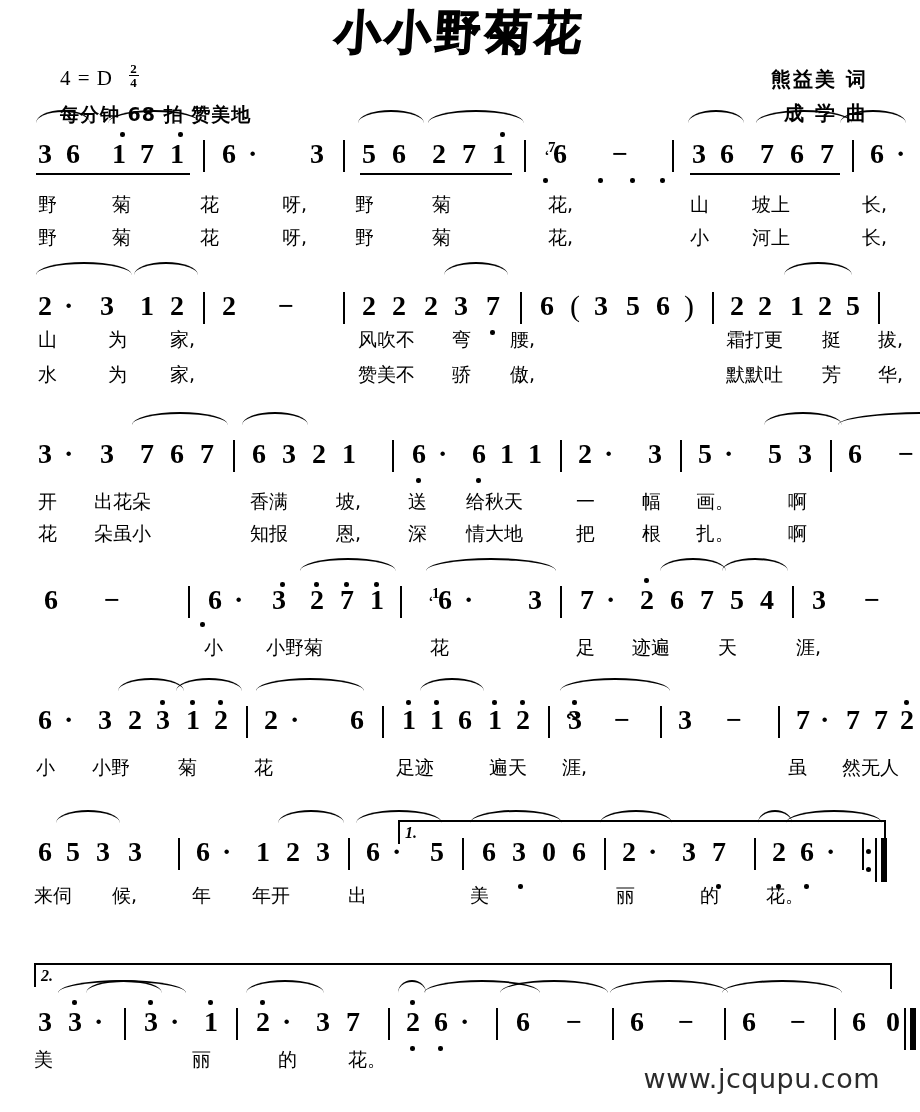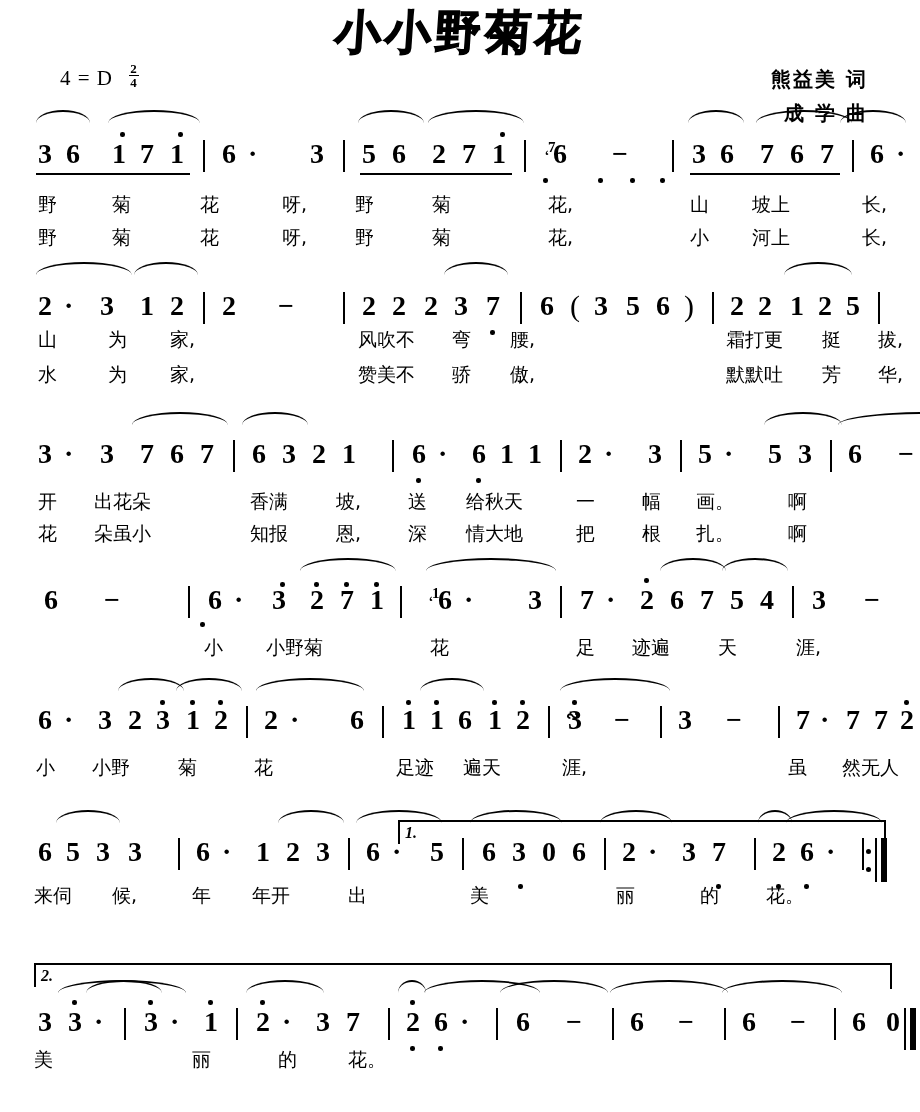--- a/index.html
+++ b/index.html
@@ -116,20 +116,21 @@
   <div class="title">小小野菊花</div>
 
   <div class="key-sig">
     <span>4 = D</span>
     <span class="frac">
       <span class="num">2</span>
       <span class="den">4</span>
     </span>
   </div>
 
+  <div class="tempo">每分钟 68 拍  赞美地</div>
 
   <div class="credit c1">熊益美 词</div>
   <div class="credit c2">成  学  曲</div>
 
   <div id="music-layer">
       <div class="notes" style="top: 140px;">
         <span class="tok num" style="left: 38px; top: 0px;">3</span>
         <span class="tok num" style="left: 66px; top: 0px;">6</span>
         <span class="odot" style="left: 120px; top: -8px;"></span>
         <span class="tok num" style="left: 112px; top: 0px;">1</span>
@@ -359,21 +360,21 @@
         <span class="tok num" style="left: 846px; top: 0px;">7</span>
         <span class="tok num" style="left: 874px; top: 0px;">7</span>
         <span class="tok num" style="left: 900px; top: 0px;">2</span>
       </div>
       <div class="lyricrow" style="top: 758px;">
         <span class="tok ly" style="left: 36px;">小</span>
         <span class="tok ly" style="left: 92px;">小野</span>
         <span class="tok ly" style="left: 178px;">菊</span>
         <span class="tok ly" style="left: 254px;">花</span>
         <span class="tok ly" style="left: 396px;">足迹</span>
-        <span class="tok ly" style="left: 463px;">遍天</span>
+        <span class="tok ly" style="left: 489px;">遍天</span>
         <span class="tok ly" style="left: 562px;">涯,</span>
         <span class="tok ly" style="left: 788px;">虽</span>
         <span class="tok ly" style="left: 842px;">然无人</span>
       </div>
       <div class="notes" style="top: 838px;">
         <span class="tok num" style="left: 38px; top: 0px;">6</span>
         <span class="tok num" style="left: 66px; top: 0px;">5</span>
         <span class="tok num" style="left: 96px; top: 0px;">3</span>
         <span class="tok num" style="left: 128px; top: 0px;">3</span>
         <span class="tok bar" style="left: 178px; top: 0px; width: 2px; height: 32px; background: rgb(0, 0, 0);"></span>
@@ -472,20 +473,21 @@
   <div class="endbar thick" style="left:910px;top:1008px;height:42px;"></div>
 
   <div class="grace" style="left:548px;top:140px;">
     7<span class="gslash">‘</span>
   </div>
   <div class="grace" style="left:432px;top:586px;">
     1<span class="gslash">‘</span>
   </div>
   <div class="trill" style="left:566px;top:706px;">∾</div>
 
+  <div class="watermark">www.jcqupu.com</div>
   <div class="pagemark">&nbsp;</div>
 <div class="slur" style="left: 36px; top: 110px; width: 54px;"></div>
     <div class="slur" style="left: 108px; top: 110px; width: 92px;"></div>
     <div class="slur" style="left: 358px; top: 110px; width: 66px;"></div>
     <div class="slur" style="left: 428px; top: 110px; width: 96px;"></div>
     <div class="slur" style="left: 688px; top: 110px; width: 56px;"></div>
     <div class="slur" style="left: 756px; top: 110px; width: 96px;"></div>
     <div class="slur" style="left: 840px; top: 110px; width: 66px;"></div>
     <div class="slur" style="left: 36px; top: 262px; width: 96px;"></div>
     <div class="slur" style="left: 134px; top: 262px; width: 64px;"></div>

